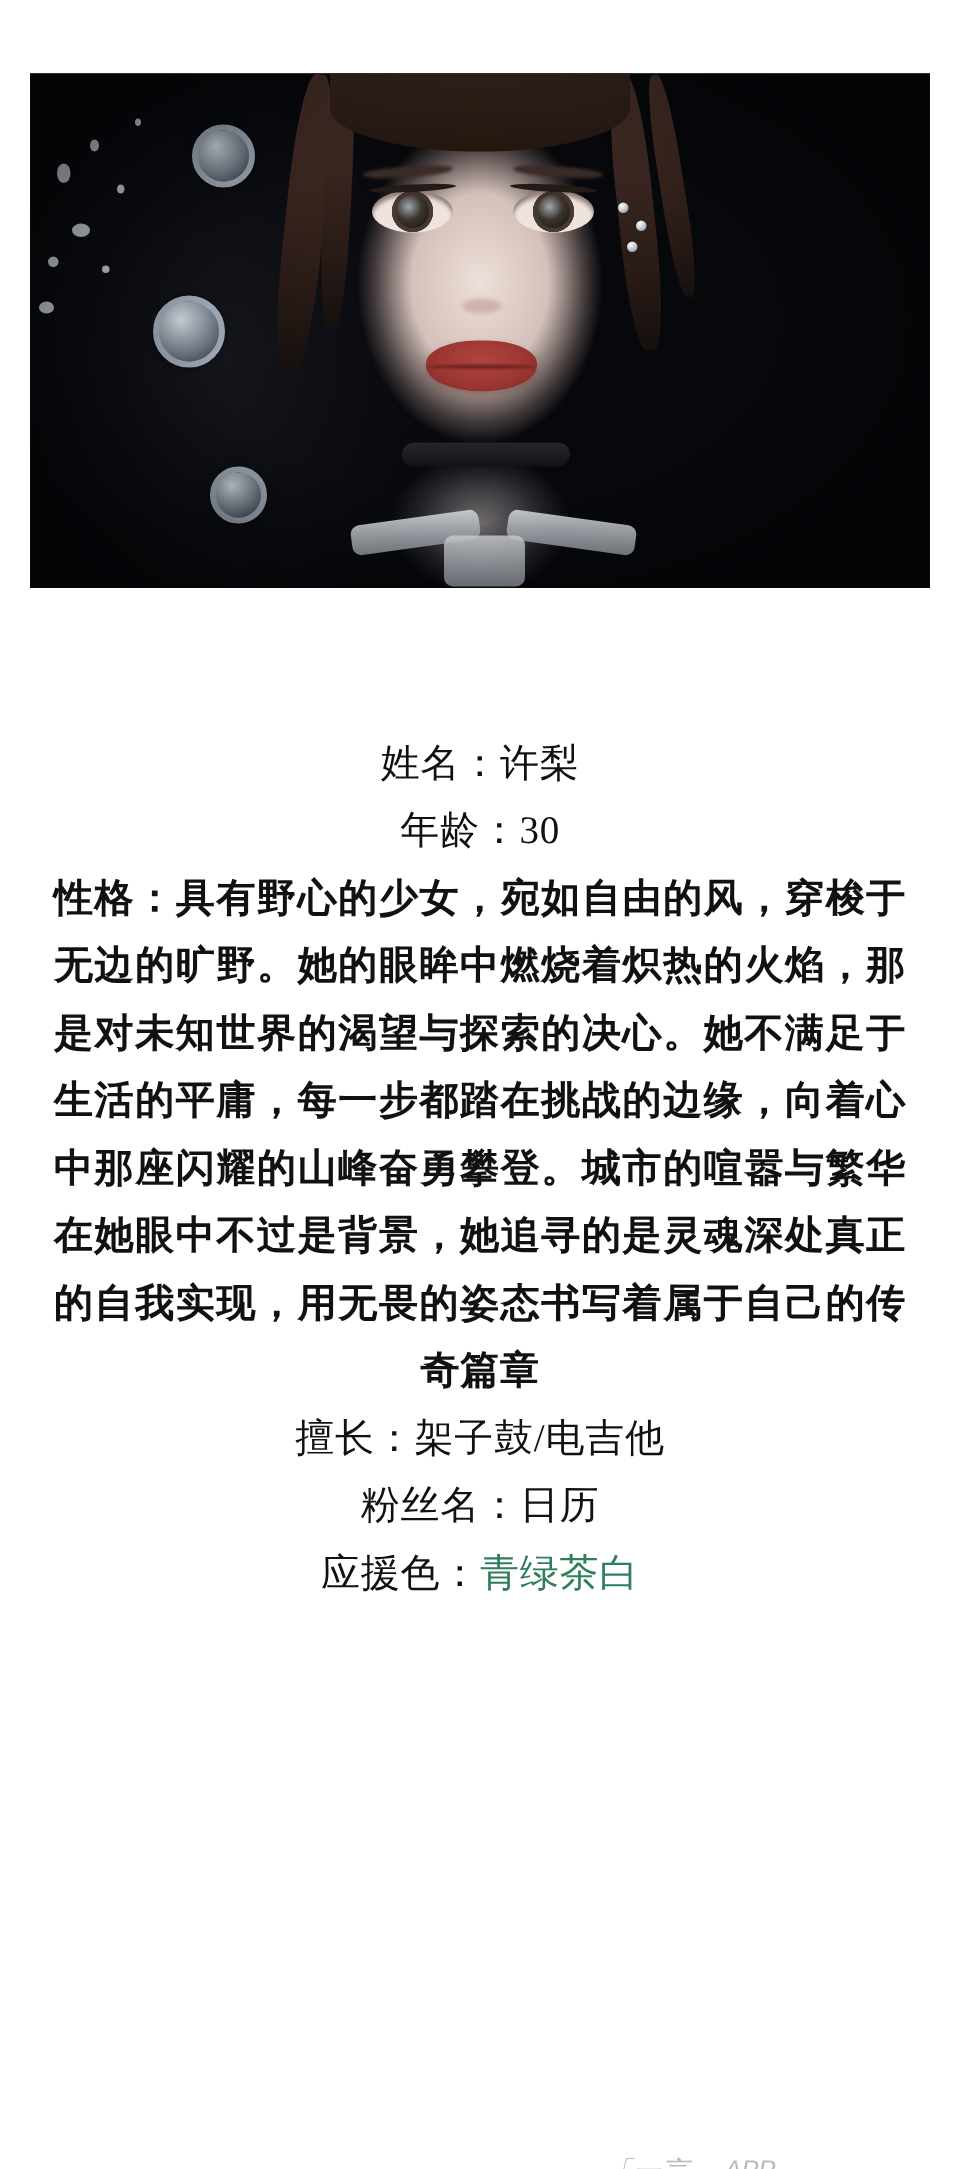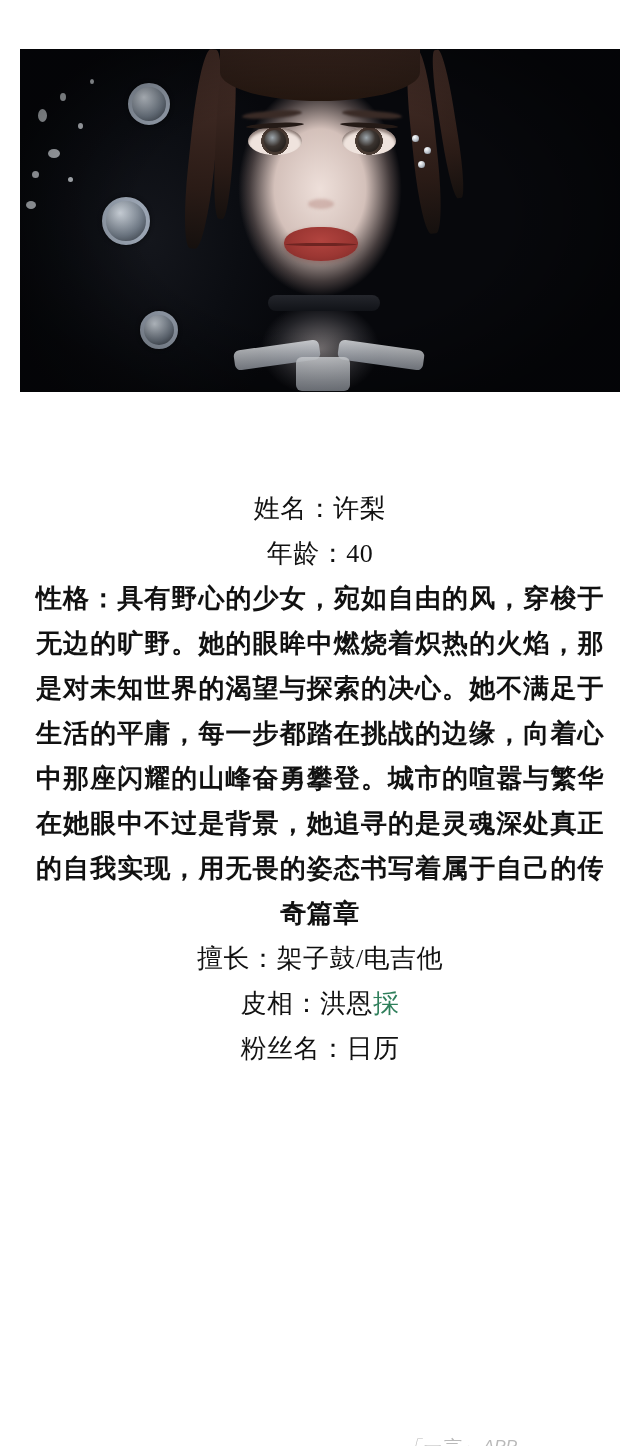--- a/index.html
+++ b/index.html
@@ -250,27 +250,27 @@
       <span class="collar" style="left:214px; top:296px; width:86px; height:20px; transform:rotate(-8deg);"></span>
       <span class="collar" style="left:318px; top:296px; width:86px; height:20px; transform:rotate(8deg);"></span>
       <span class="collar" style="left:276px; top:308px; width:54px; height:34px;"></span>
 
       <span class="vignette"></span>
     </div>
   </div>
 
   <div class="profile">
     <div class="line">姓名：许梨</div>
-    <div class="line">年龄：40</div>
+    <div class="line">年龄：30</div>
     <div class="para">性格：具有野心的少女，宛如自由的风，穿梭于无边的旷野。她的眼眸中燃烧着炽热的火焰，那是对未知世界的渴望与探索的决心。她不满足于生活的平庸，每一步都踏在挑战的边缘，向着心中那座闪耀的山峰奋勇攀登。城市的喧嚣与繁华在她眼中不过是背景，她追寻的是灵魂深处真正的自我实现，用无畏的姿态书写着属于自己的传奇篇章</div>
     <div class="line">擅长：架子鼓/电吉他</div>
+    <div class="line">粉丝名：日历</div>
     <div class="line">
-      <span>皮相：</span><span>洪恩</span><span class="accent">採</span>
+      <span>应援色：</span><span class="accent">青绿茶白</span>
     </div>
-    <div class="line">粉丝名：日历</div>
   </div>
 
   <div class="footer">
     <span class="brand">「一言」</span>
     <span>APP</span>
   </div>
 
 </div>
 
 </body></html>

